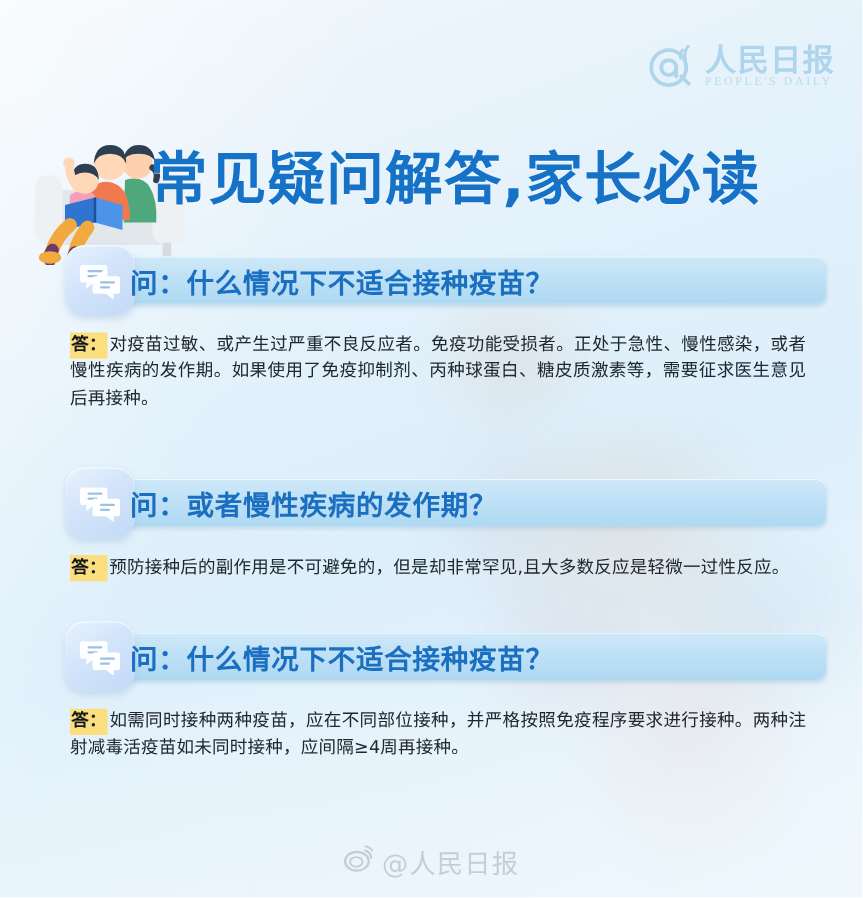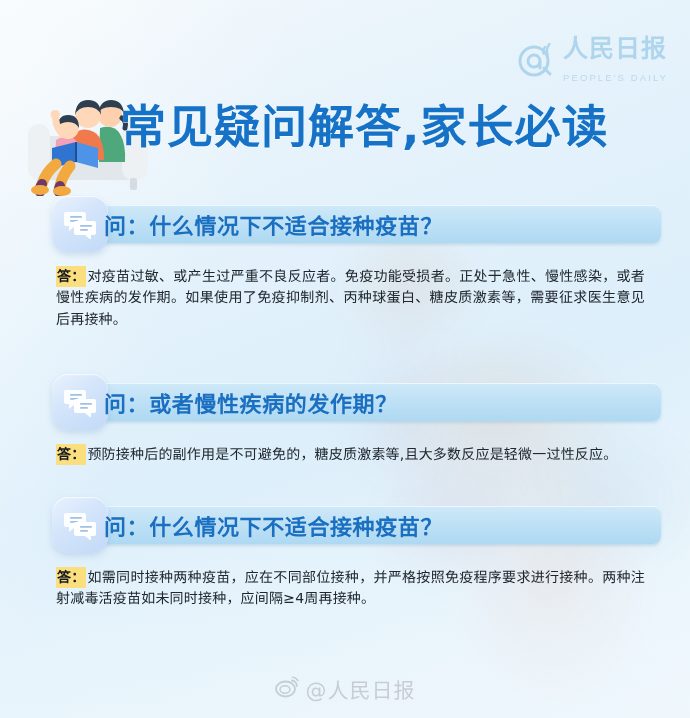--- a/index.html
+++ b/index.html
@@ -59,21 +59,21 @@
       linear-gradient(0deg, rgba(236,246,252,0.6) 0%, rgba(255,255,255,0) 30%);
     pointer-events: none;
   }
 
   
   .brand {
     position: absolute;
     right: 22px;
     top: 34px;
     display: flex;
-    align-items: flex-end;
+    align-items: flex-start;
     gap: 6px;
     opacity: 0.62;
   }
   .brand-at {
     position: relative;
     width: 40px;
     height: 42px;
     flex: none;
   }
   .brand-at svg { display: block; }
@@ -89,29 +89,29 @@
     color: #8ec4e6;
     letter-spacing: 1px;
     line-height: 1;
     font-family: "DejaVu Sans", "Liberation Sans", sans-serif;
   }
   .brand-en {
     font-size: 9.5px;
     color: #9ccbe8;
     letter-spacing: 2.1px;
     line-height: 1;
-    margin-top: 12px;
-    font-family: Liberation Sans, sans-serif;
+    margin-top: 1px;
+    font-family: Liberation Serif, serif;
   }
 
   
   .headline-row {
     position: absolute;
     left: 0;
-    top: 84px;
+    top: 100px;
     width: 690px;
     height: 112px;
   }
   .family-art {
     position: absolute;
     left: 26px;
     top: 0px;
     width: 138px;
     height: 112px;
   }
@@ -324,21 +324,21 @@
             <rect x="7" y="7" width="12" height="1.8" rx="0.9" fill="#9fc0e6"></rect>
             <rect x="7" y="11" width="8" height="1.8" rx="0.9" fill="#9fc0e6"></rect>
             <path d="M13 12 h18 a2 2 0 0 1 2 2 v10 a2 2 0 0 1 -2 2 h-3 v5 l-6 -5 h-9 a2 2 0 0 1 -2 -2 v-10 a2 2 0 0 1 2 -2z" fill="#ffffff"></path>
             <rect x="17" y="16" width="12" height="1.8" rx="0.9" fill="#9fc0e6"></rect>
             <rect x="17" y="20" width="8" height="1.8" rx="0.9" fill="#9fc0e6"></rect>
           </svg>
         </div>
         <div class="q-text">问：或者慢性疾病的发作期？</div>
       </div>
       <div class="a-row">
-        <span class="a-label">答：</span><span>预防接种后的副作用是不可避免的，糖皮质激素等,且大多数反应是轻微一过性反应。</span>
+        <span class="a-label">答：</span><span>预防接种后的副作用是不可避免的，但是却非常罕见,且大多数反应是轻微一过性反应。</span>
       </div>
     </div>
 
     <div class="gap-2"></div>
 
     <div class="qa-block">
       <div class="q-row">
         <div class="q-bar"></div>
         <div class="q-icon">
           <svg width="34" height="30" viewBox="0 0 34 30" aria-hidden="true">

